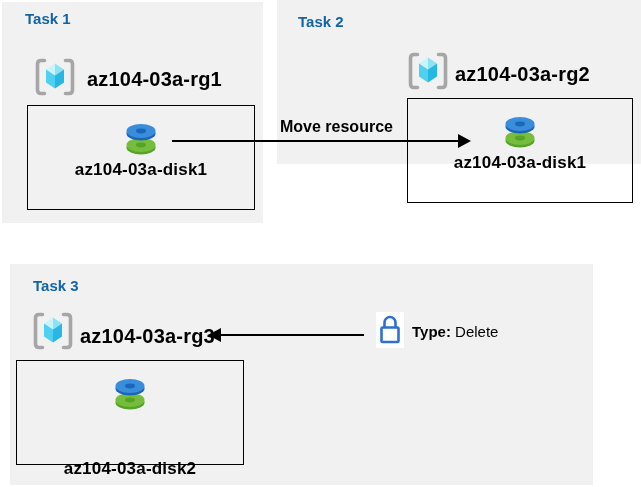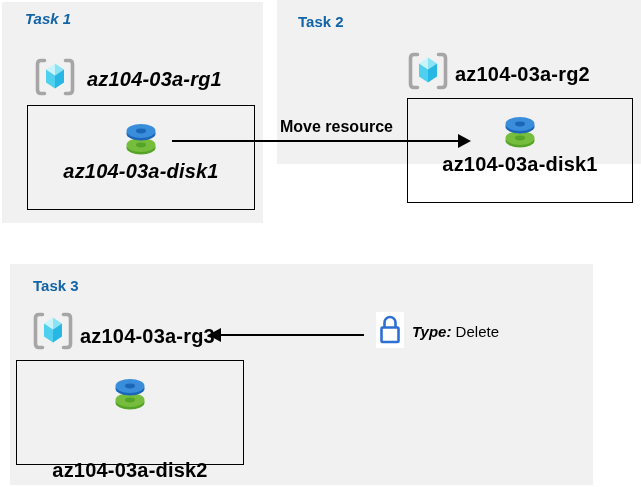--- a/index.html
+++ b/index.html
@@ -14,21 +14,21 @@
   .rg-icon{position:absolute;width:44px;height:40px;}
   .rg-label{
     position:absolute;font-size:20px;font-weight:700;white-space:nowrap;letter-spacing:.2px;
   }
   .disk-box{
     position:absolute;border:1.6px solid #000;box-sizing:border-box;
     display:flex;flex-direction:column;align-items:center;padding-top:16px;
   }
   .disk-icon{width:36px;height:34px;flex:0 0 auto;}
   .disk-label{
-    margin-top:4px;font-size:20px;font-weight:700;white-space:nowrap;letter-spacing:.2px;
+    margin-top:4px;font-size:17px;font-weight:700;white-space:nowrap;letter-spacing:.2px;
   }
   .arrow-line{position:absolute;height:2px;background:#000;}
   .arrow-head-right{
     position:absolute;width:0;height:0;
     border-top:7px solid transparent;border-bottom:7px solid transparent;
     border-left:13px solid #000;
   }
   .arrow-head-left{
     position:absolute;width:0;height:0;
     border-top:7px solid transparent;border-bottom:7px solid transparent;
@@ -37,21 +37,21 @@
   .move-label{
     position:absolute;left:280px;top:118px;font-size:16px;font-weight:700;white-space:nowrap;
   }
   .lock-icon-wrap{
     position:absolute;width:28px;height:36px;background:#ffffff;
     display:flex;align-items:center;justify-content:center;
   }
   .lock-text{position:absolute;line-height:19px;}
   .lock-name{font-size:16px;font-weight:700;white-space:nowrap;letter-spacing:.2px;}
   .lock-type{font-size:15px;white-space:nowrap;}
-  .lock-type .key{font-weight:700;font-style:italic;}
+  .lock-type .key{font-weight:700;}
 </style>
 </head>
 <body>
 
 <svg width="0" height="0" style="position:absolute" aria-hidden="true">
   <defs>
     <g id="rg-icon-def">
       <path d="M11.5 3.5 H8 Q4.5 3.5 4.5 7 V33 Q4.5 36.5 8 36.5 H11.5" fill="none" stroke="#a6a6a6" stroke-width="3.6" stroke-linecap="round"></path>
       <path d="M32.5 3.5 H36 Q39.5 3.5 39.5 7 V33 Q39.5 36.5 36 36.5 H32.5" fill="none" stroke="#a6a6a6" stroke-width="3.6" stroke-linecap="round"></path>
       <polygon points="22,6.5 13,12.5 22,18.5" fill="#c9f4fb"></polygon>
@@ -69,21 +69,21 @@
     </g>
     <g id="lock-icon-def">
       <path d="M8.5 16 V10.5 a5.5 5.5 0 0 1 11 0 V16" fill="none" stroke="#2e6fd4" stroke-width="2.6"></path>
       <rect x="5.5" y="15.5" width="17" height="14.5" rx="1" fill="none" stroke="#2e6fd4" stroke-width="2.6"></rect>
     </g>
   </defs>
 </svg>
 
 <div class="stage">
 
-  <div class="panel" style="left:2px;top:2px;width:261px;height:221px;font-style:italic;">
+  <div class="panel" style="left:2px;top:2px;width:261px;height:221px;">
     <div class="task-title" style="left:23px;top:8px;">Task 1</div>
 
     <svg class="rg-icon" style="left:31px;top:55px;" viewBox="0 0 44 40">
       <use href="#rg-icon-def"></use>
     </svg>
     <div class="rg-label" style="left:85px;top:66px;">az104-03a-rg1</div>
 
     <div class="disk-box" style="left:25px;top:103px;width:228px;height:105px;">
       <svg class="disk-icon" viewBox="0 0 36 34">
         <use href="#disk-icon-def"></use>

